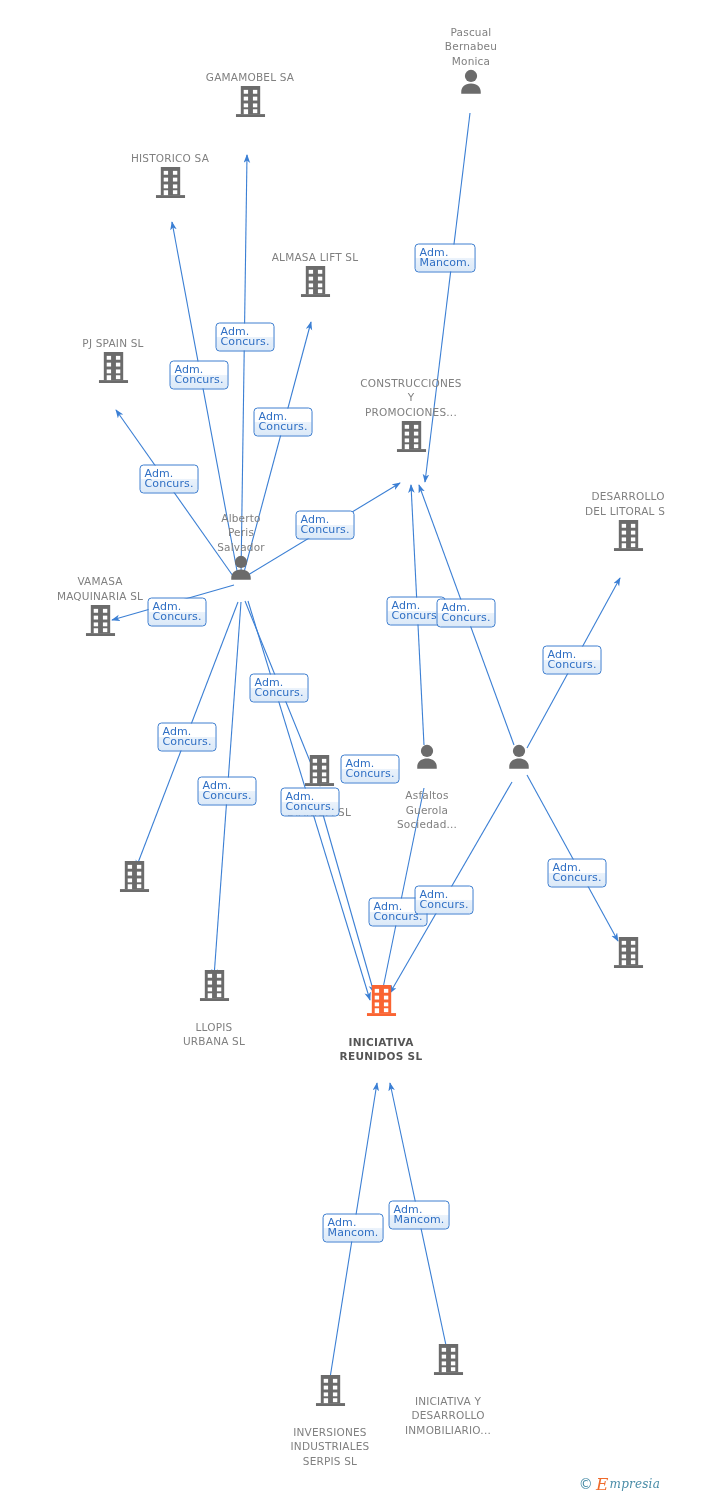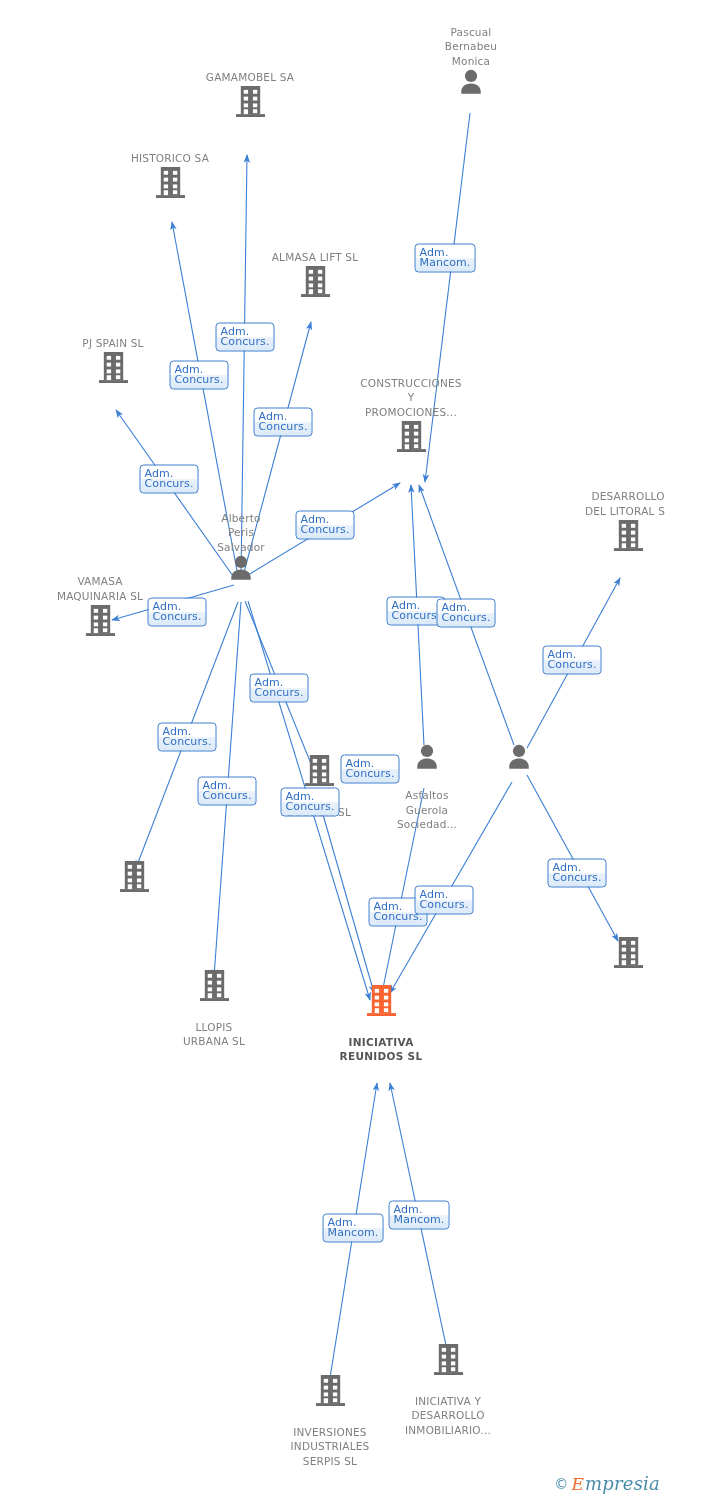--- a/index.html
+++ b/index.html
@@ -74,21 +74,21 @@
     right: 6px;
     bottom: 6px;
     display: flex;
     align-items: center;
     gap: 3px;
     font-size: 15px;
     letter-spacing: 0.2px;
   }
   .watermark .wm-c { color: #4a8da8; font-size: 14px; }
   .watermark .wm-e { color: #ef6a2a; font-style: italic; font-family: "DejaVu Serif", serif; font-size: 17px; }
-  .watermark .wm-rest { color: #4a8da8; font-style: italic; font-family: "DejaVu Serif", serif; font-size: 18px; margin-left: -2px;}
+  .watermark .wm-rest { color: #4a8da8; font-style: italic; font-family: "DejaVu Serif", serif; font-size: 12px; margin-left: -2px;}
 </style>
 </head>
 <body>
 
 <div id="canvas">
 
   <svg id="edges" viewBox="0 0 728 1500">
     <defs>
       <marker id="arrowhead" markerWidth="9" markerHeight="9" refX="7.2" refY="3" orient="auto" markerUnits="strokeWidth">
         <path d="M0,0 L8,3 L0,6 L2.2,3 Z" fill="#3b7fd4"></path>

